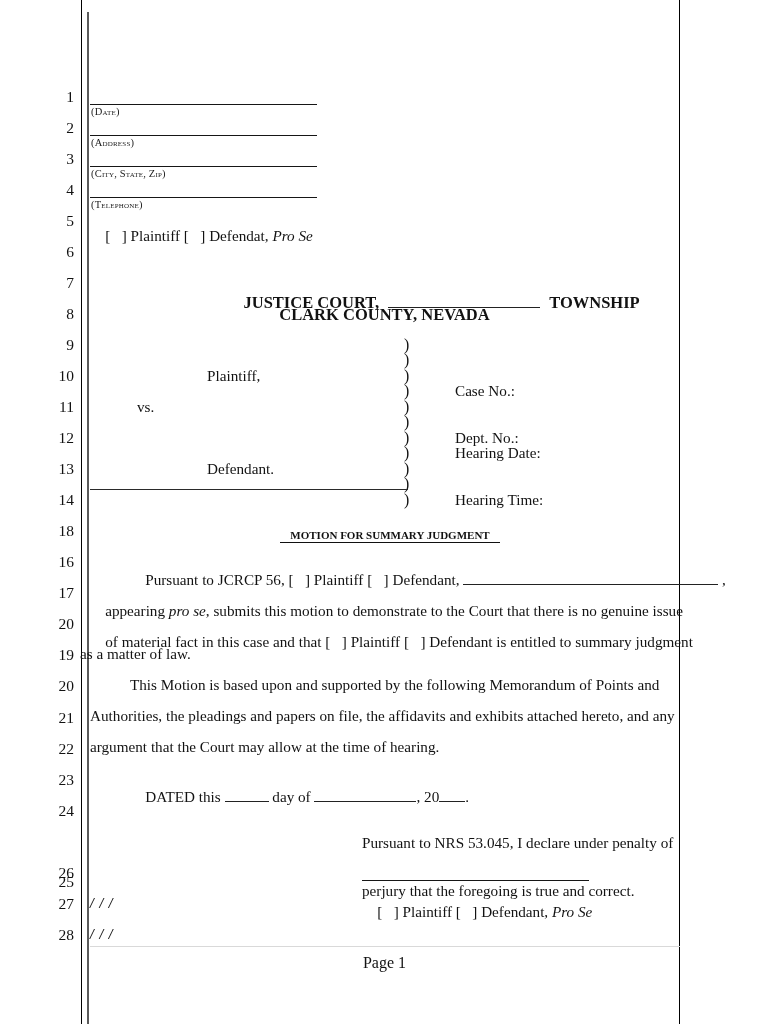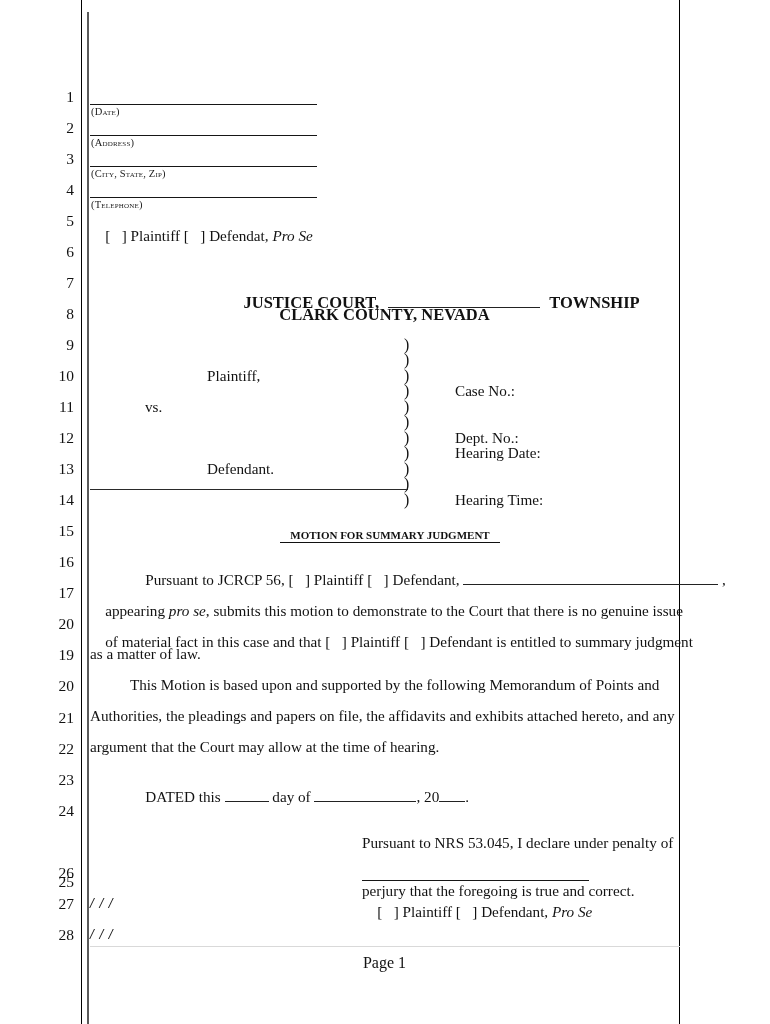--- a/index.html
+++ b/index.html
@@ -52,21 +52,21 @@
       <div class="line-no" style="top: 211.7px;">5</div>
       <div class="line-no" style="top: 242.75px;">6</div>
       <div class="line-no" style="top: 273.8px;">7</div>
       <div class="line-no" style="top: 304.85px;">8</div>
       <div class="line-no" style="top: 335.9px;">9</div>
       <div class="line-no" style="top: 366.95px;">10</div>
       <div class="line-no" style="top: 398px;">11</div>
       <div class="line-no" style="top: 429.05px;">12</div>
       <div class="line-no" style="top: 460.1px;">13</div>
       <div class="line-no" style="top: 491.15px;">14</div>
-      <div class="line-no" style="top: 522.2px;">15</div>
+      <div class="line-no" style="top: 522.2px;">18</div>
       <div class="line-no" style="top: 553.25px;">16</div>
       <div class="line-no" style="top: 584.3px;">17</div>
       <div class="line-no" style="top: 615.35px;">20</div>
       <div class="line-no" style="top: 646.4px;">19</div>
       <div class="line-no" style="top: 677.45px;">20</div>
       <div class="line-no" style="top: 708.5px;">21</div>
       <div class="line-no" style="top: 739.55px; font-family: Liberation Serif, serif;">22</div>
       <div class="line-no" style="top: 770.6px;">23</div>
       <div class="line-no" style="top: 801.65px;">24</div>
       <div class="line-no" style="top: 832.7px; margin-top: 40px;">25</div>
@@ -90,21 +90,21 @@
   <div class="t" style="left:90px;top:207px;">
     <span>[   ]</span><span> Plaintiff </span><span>[   ]</span><span> Defendat, </span><span class="i">Pro Se</span>
   </div>
 
   <div class="t heading" style="left:227px;top:274px;">
     <span>JUSTICE COURT, </span><span class="blank w-township"></span><span> TOWNSHIP</span>
   </div>
   <div class="center heading" style="top:305px;">CLARK COUNTY, NEVADA</div>
 
   <div class="t" style="left:207px;top:366px;">Plaintiff,</div>
-  <div class="t" style="left:145px;top:397px;">vs.</div>
+  <div class="t" style="left:137px;top:397px;">vs.</div>
   <div class="t" style="left:207px;top:459px;">Defendant.</div>
   <div class="paren-stack"><div>)</div><div>)</div><div>)</div><div>)</div><div>)</div><div>)</div><div>)</div><div>)</div><div>)</div><div>)</div><div>)</div></div>
   <div class="hline" style="left:90px;top:489px;width:318px;border-top-width:1.8px;border-top-color:#2a2a2a;"></div>
 
   <div class="case-block" style="top:352px;">
     <div>Case No.:</div>
     <div>Dept. No.:</div>
   </div>
   <div class="case-block" style="top:414px;">
     <div>Hearing Date:</div>
@@ -117,21 +117,21 @@
 
   <div class="t" style="left:130px;top:551px;">
     <span>Pursuant to JCRCP 56, </span><span>[   ]</span><span> Plaintiff </span><span>[   ]</span><span> Defendant, </span><span class="blank w-l16"></span><span> ,</span>
   </div>
   <div class="t" style="left:90px;top:613px;">
     <span>of material fact in this case and that </span><span>[   ]</span><span> Plaintiff </span><span>[   ]</span><span> Defendant is entitled to summary judgment</span>
   </div>
   <div class="t" style="left:90px;top:582px;">
     <span>appearing </span><span class="i">pro se</span><span>, submits this motion to demonstrate to the Court that there is no genuine issue</span>
   </div>
-  <div class="t" style="left:90px;top:644px;">as a matter of law.</div>
+  <div class="t" style="left:80px;top:644px;">as a matter of law.</div>
 
   <div class="t" style="left:130px;top:675px;">This Motion is based upon and supported by the following Memorandum of Points and</div>
   <div class="t" style="left:90px;top:706px;">Authorities, the pleadings and papers on file, the affidavits and exhibits attached hereto, and any</div>
   <div class="t" style="left:90px;top:737px;">argument that the Court may allow at the time of hearing.</div>
 
   <div class="t" style="left:130px;top:768px;">
     <span>DATED this </span><span class="blank w-day"></span><span> day of </span><span class="blank w-month"></span><span>, 20</span><span class="blank w-year"></span><span>.</span>
   </div>
 
   <div class="decl">

